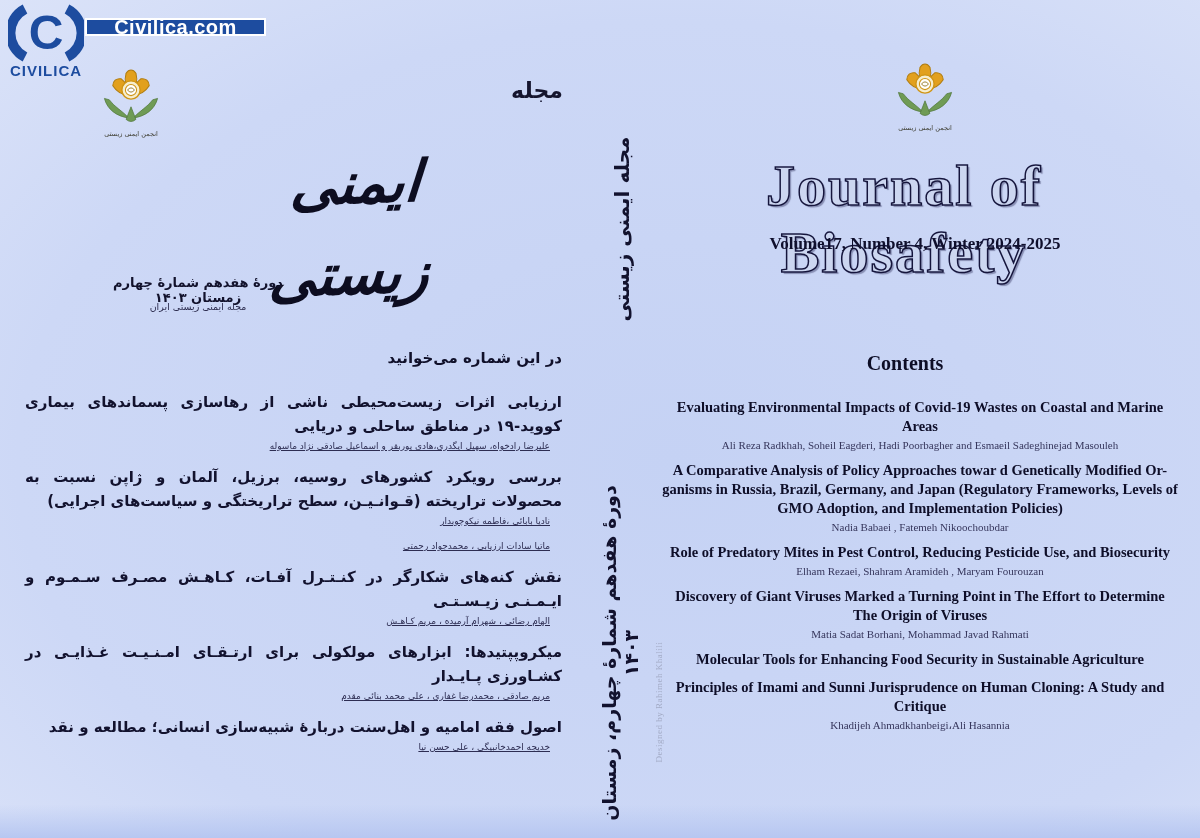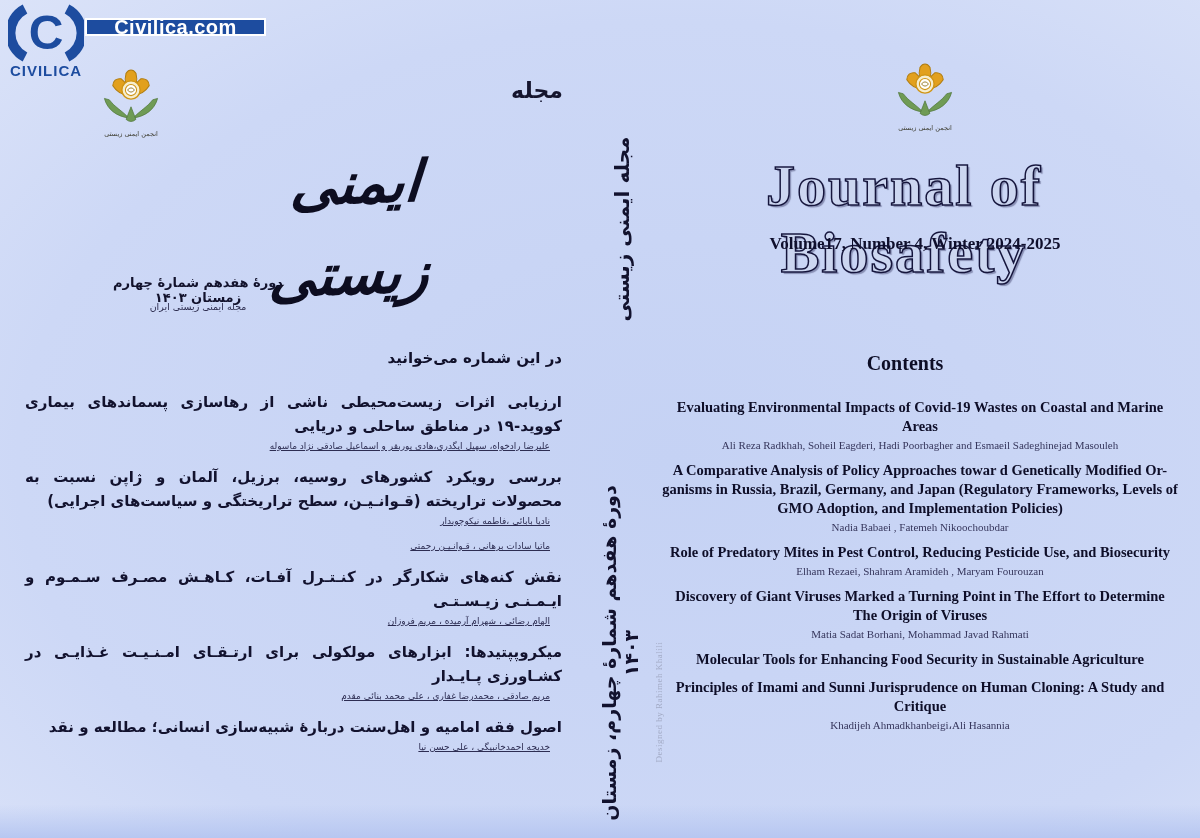--- a/index.html
+++ b/index.html
@@ -117,25 +117,25 @@
   <div class="abs fa-toc fa">
     <div class="fa-entry">
       <div class="fa-title">ارزیابی اثرات زیست‌محیطی ناشی از رهاسازی پسماندهای بیماری کووید-۱۹ در مناطق ساحلی و دریایی</div>
       <div class="fa-authors">علیرضا رادخواه، سهیل ایگدری،هادی پوربقر و اسماعیل صادقی نژاد ماسوله</div>
     </div>
     <div class="fa-entry">
       <div class="fa-title">بررسی رویکرد کشورهای روسیه، برزیل، آلمان و ژاپن نسبت به محصولات تراریخته  (قـوانـیـن، سطح تراریختگی و سیاست‌های اجرایی)</div>
       <div class="fa-authors">نادیا بابائی ،فاطمه نیکوچوبدار</div>
     </div>
     <div class="fa-entry">
-      <div class="fa-authors">ماتیا سادات برهانی ، قـوانـیـن رحمتی</div>
+      <div class="fa-authors">ماتیا سادات ارزیابی ، محمدجواد رحمتی</div>
     </div>
     <div class="fa-entry">
       <div class="fa-title">نقش کنه‌های شکارگر در کنـتـرل آفـات، کـاهـش مصـرف سـمـوم و ایـمـنـی زیـسـتـی</div>
-      <div class="fa-authors">الهام رضائی ، شهرام آرمیده ، مریم فروزان</div>
+      <div class="fa-authors">الهام رضائی ، شهرام آرمیده ، مریم کـاهـش</div>
     </div>
     <div class="fa-entry">
       <div class="fa-title">میکروپپتیدها: ابزارهای مولکولی برای  ارتـقـای امـنـیـت غـذایـی در کشـاورزی پـایـدار</div>
       <div class="fa-authors">مریم صادقی ، محمدرضا غفاری ، علی محمد بنائی مقدم</div>
     </div>
     <div class="fa-entry">
       <div class="fa-title">اصول فقه امامیه و اهل‌سنت دربارهٔ شبیه‌سازی انسانی؛ مطالعه و نقد</div>
       <div class="fa-authors">خدیجه احمدخانبیگی ، علی حسن نیا</div>
     </div>
   </div>

